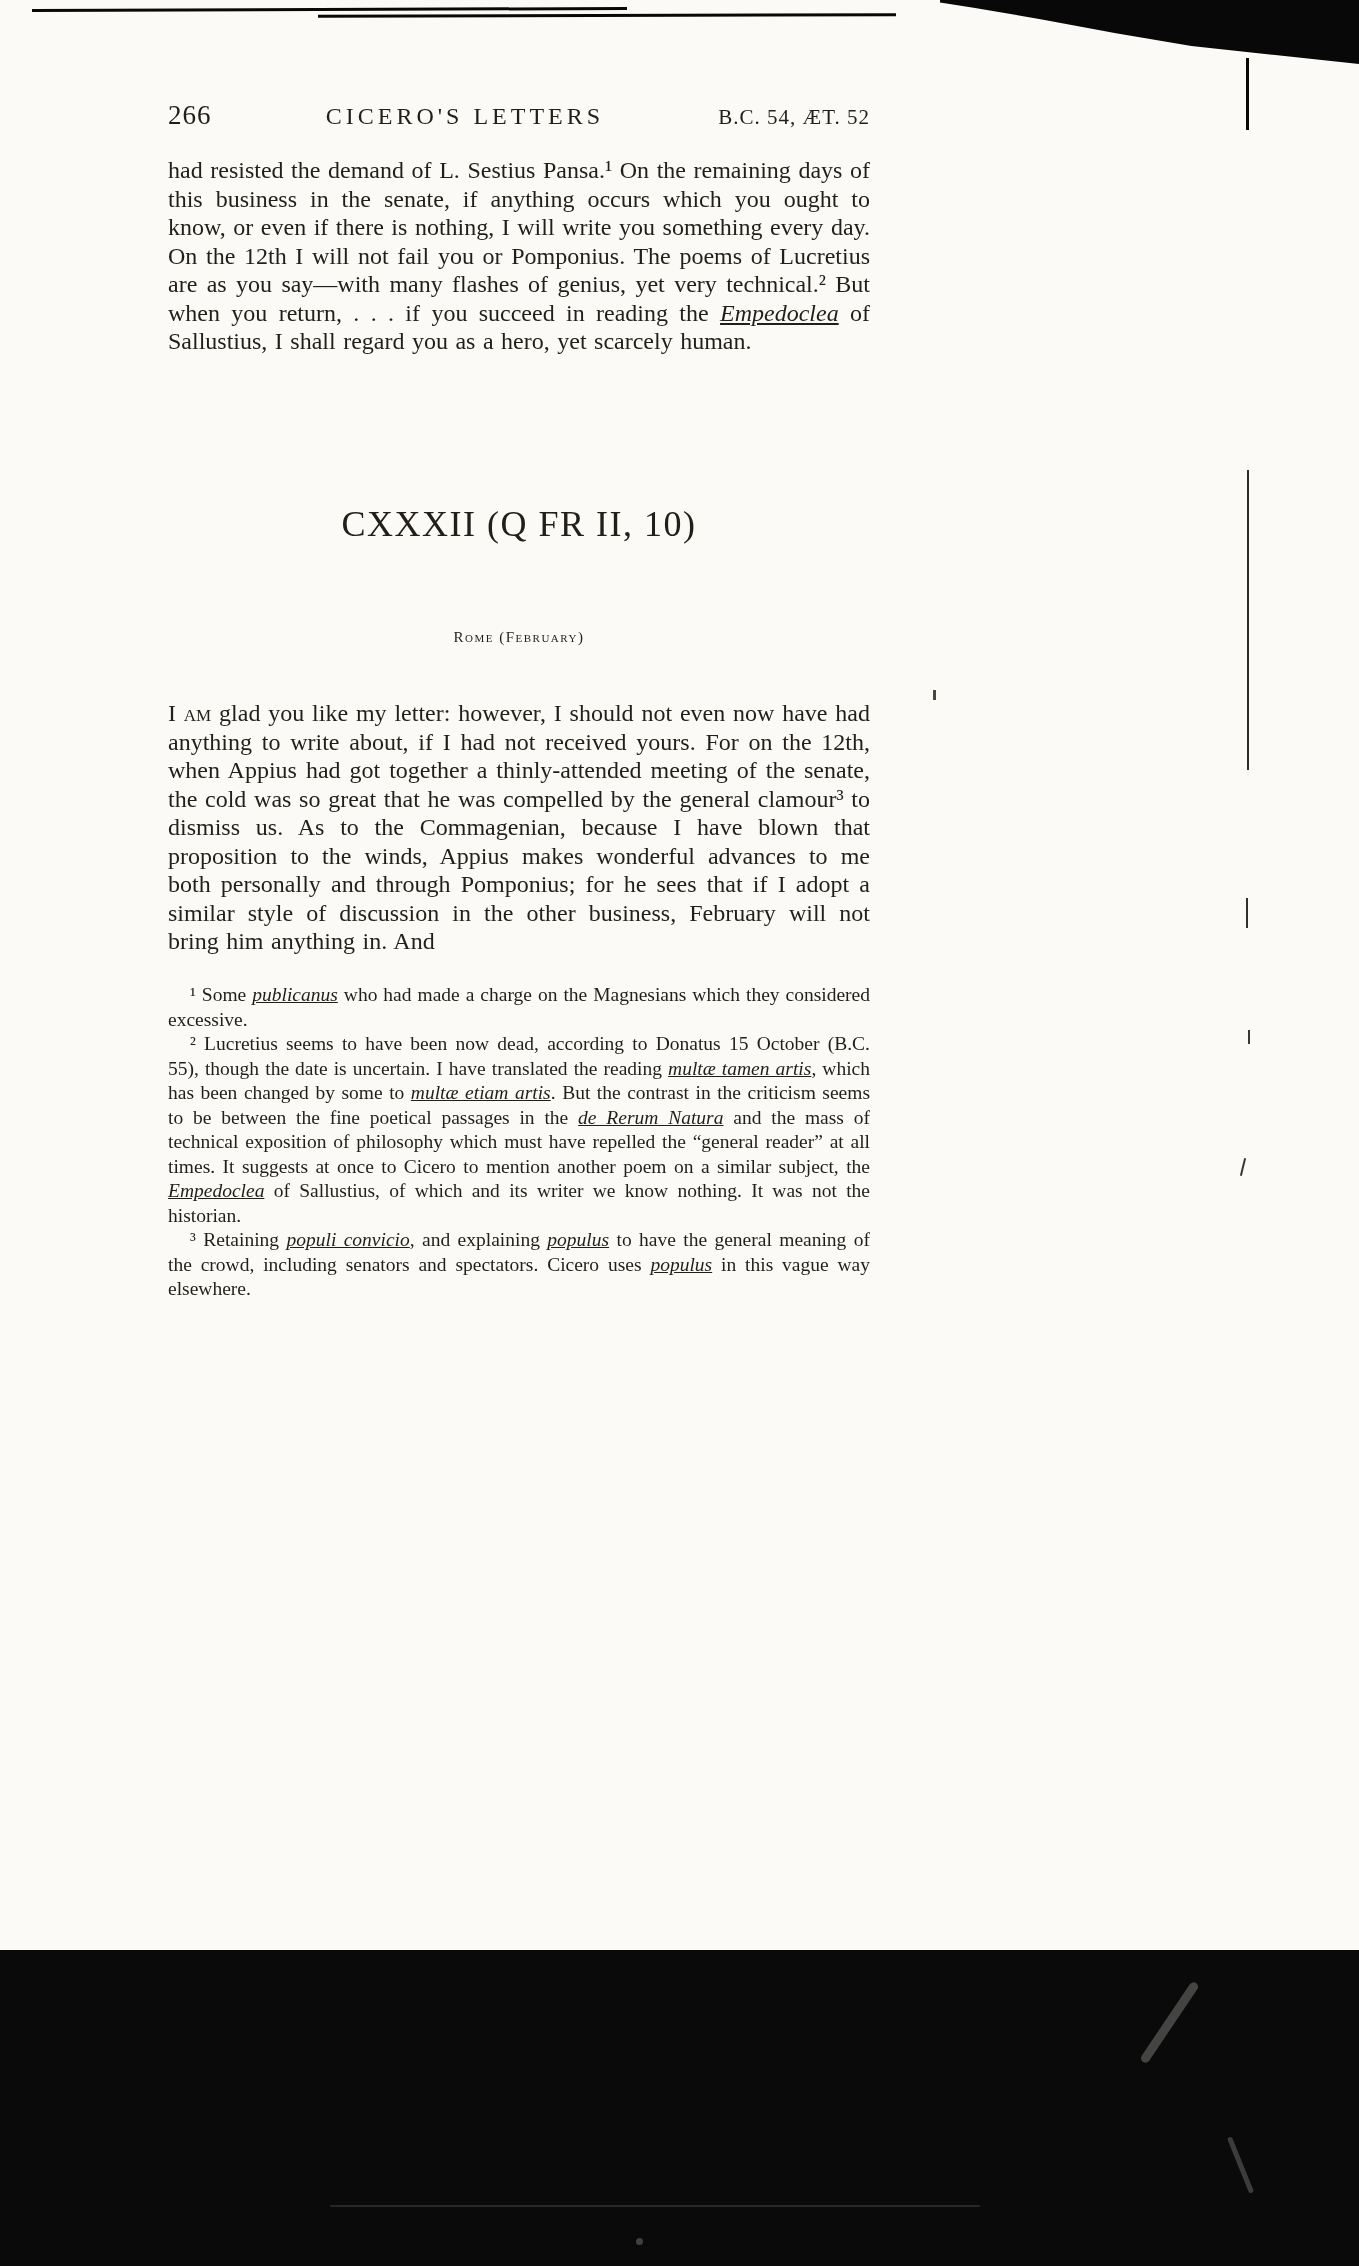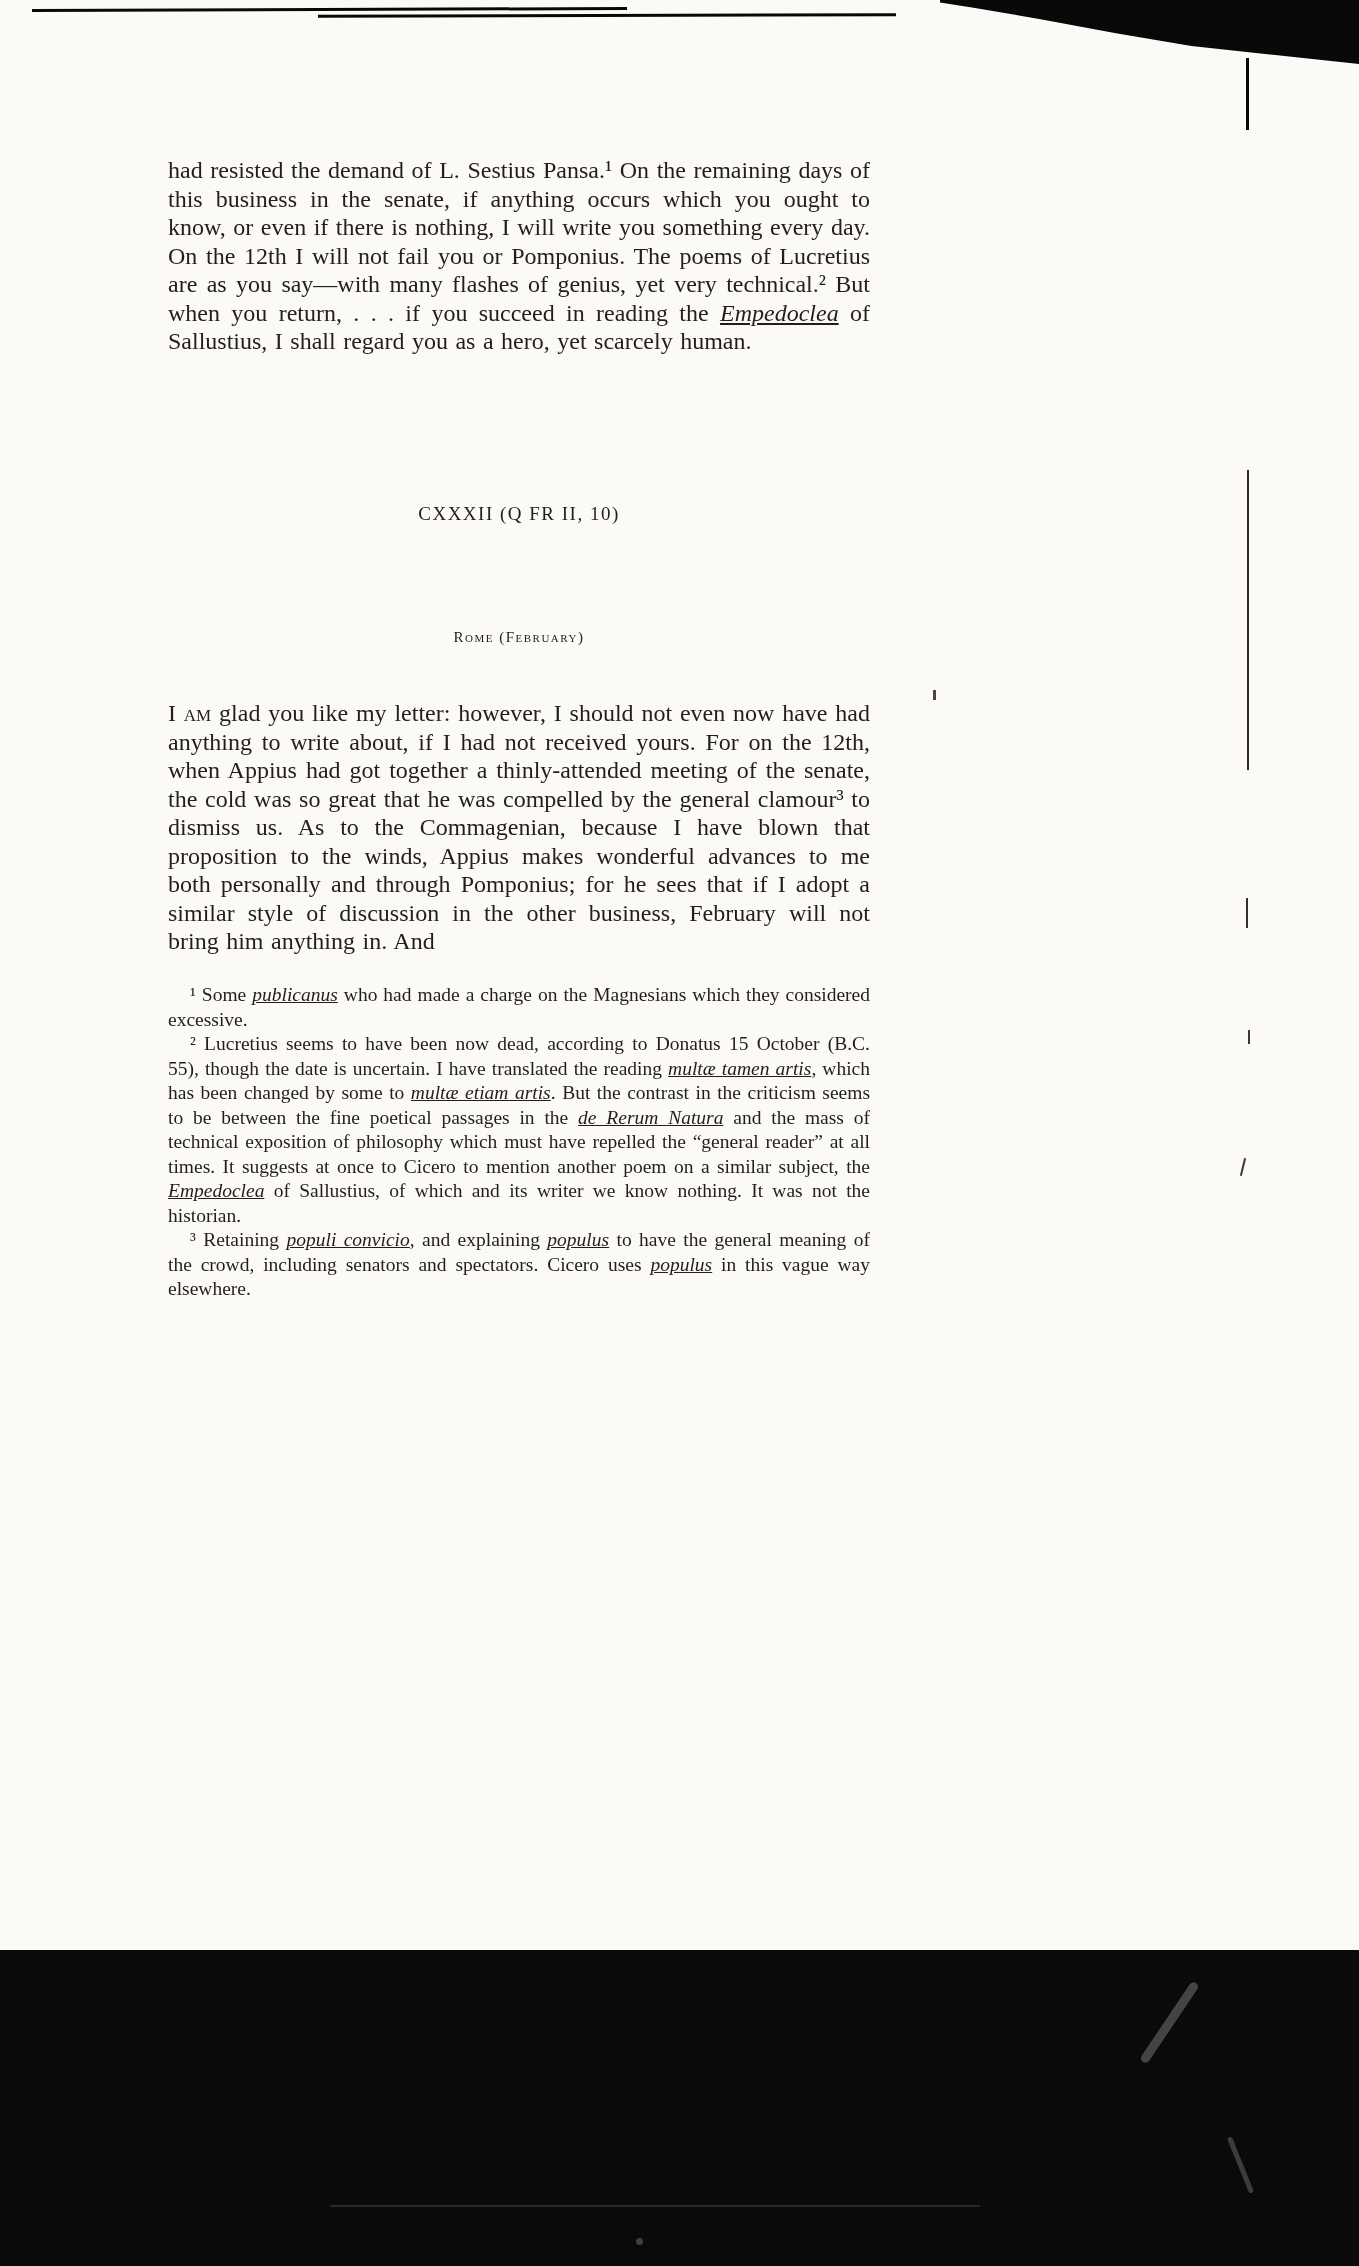--- a/index.html
+++ b/index.html
@@ -31,21 +31,21 @@
   .bodytext {
     font-size: 24px;
     line-height: 28.5px;
     text-align: justify;
     word-spacing: 1.5px;
   }
   .para-continuation { top: 156px; }
   .letter-body { top: 683px; margin-top: 16px; }
 
   .center-head { text-align: center; }
-  .head-number { top: 503px; font-size: 19px; letter-spacing: 1.5px; }
+  .head-number { top: 503px; font-size: 36px; letter-spacing: 1.5px; }
   .head-recipient { top: 572px; font-size: 27px; letter-spacing: 0.5px; }
   .head-place { top: 629px; font-size: 15px; font-variant: small-caps; letter-spacing: 1.5px; }
 
   .footnotes { top: 983px; }
   .footnotes p {
     font-size: 19.5px;
     line-height: 24.5px;
     text-align: justify;
     text-indent: 22px;
     word-spacing: 1px;
@@ -84,20 +84,25 @@
   <div class="artifact top-line-1"></div>
   <div class="artifact top-line-2"></div>
   <div class="artifact corner-tear"></div>
   <div class="artifact margin-line-1"></div>
   <div class="artifact margin-line-2"></div>
   <div class="artifact margin-mark-3"></div>
   <div class="artifact margin-mark-4"></div>
   <div class="artifact margin-mark-5"></div>
   <div class="artifact speck-1"></div>
 
+  <div class="tb header-row">
+    <span class="page-number">266</span>
+    <span class="running-title">CICERO'S LETTERS</span>
+    <span class="date-marginal">B.C. 54, ÆT. 52</span>
+  </div>
 
   <p class="tb bodytext para-continuation"><span>had resisted the demand of L. Sestius Pansa.¹  On the remaining days of this business in the senate, if anything occurs which you ought to know, or even if there is nothing, I will write you something every day.  On the 12th I will not fail you or Pomponius.  The poems of Lucretius are as you say—with many flashes of genius, yet very technical.²  But when you return, . . . if you succeed in reading the </span><span class="it">Empedoclea</span><span> of Sallustius, I shall regard you as a hero, yet scarcely human.</span></p>
 
   <div class="tb center-head head-number">CXXXII (Q FR II, 10)</div>
   <div class="tb center-head head-place">Rome (February)</div>
 
   <p class="tb bodytext letter-body"><span>I </span><span class="sc">am</span><span> glad you like my letter: however, I should not even now have had anything to write about, if I had not received yours.  For on the 12th, when Appius had got together a thinly-attended meeting of the senate, the cold was so great that he was compelled by the general clamour³ to dismiss us.  As to the Commagenian, because I have blown that proposition to the winds, Appius makes wonderful advances to me both personally and through Pomponius; for he sees that if I adopt a similar style of discussion in the other business, February will not bring him anything in.  And</span></p>
 
   <div class="tb footnotes">
     <p><span>¹ Some </span><span class="it">publicanus</span><span> who had made a charge on the Magnesians which they considered excessive.</span></p>

